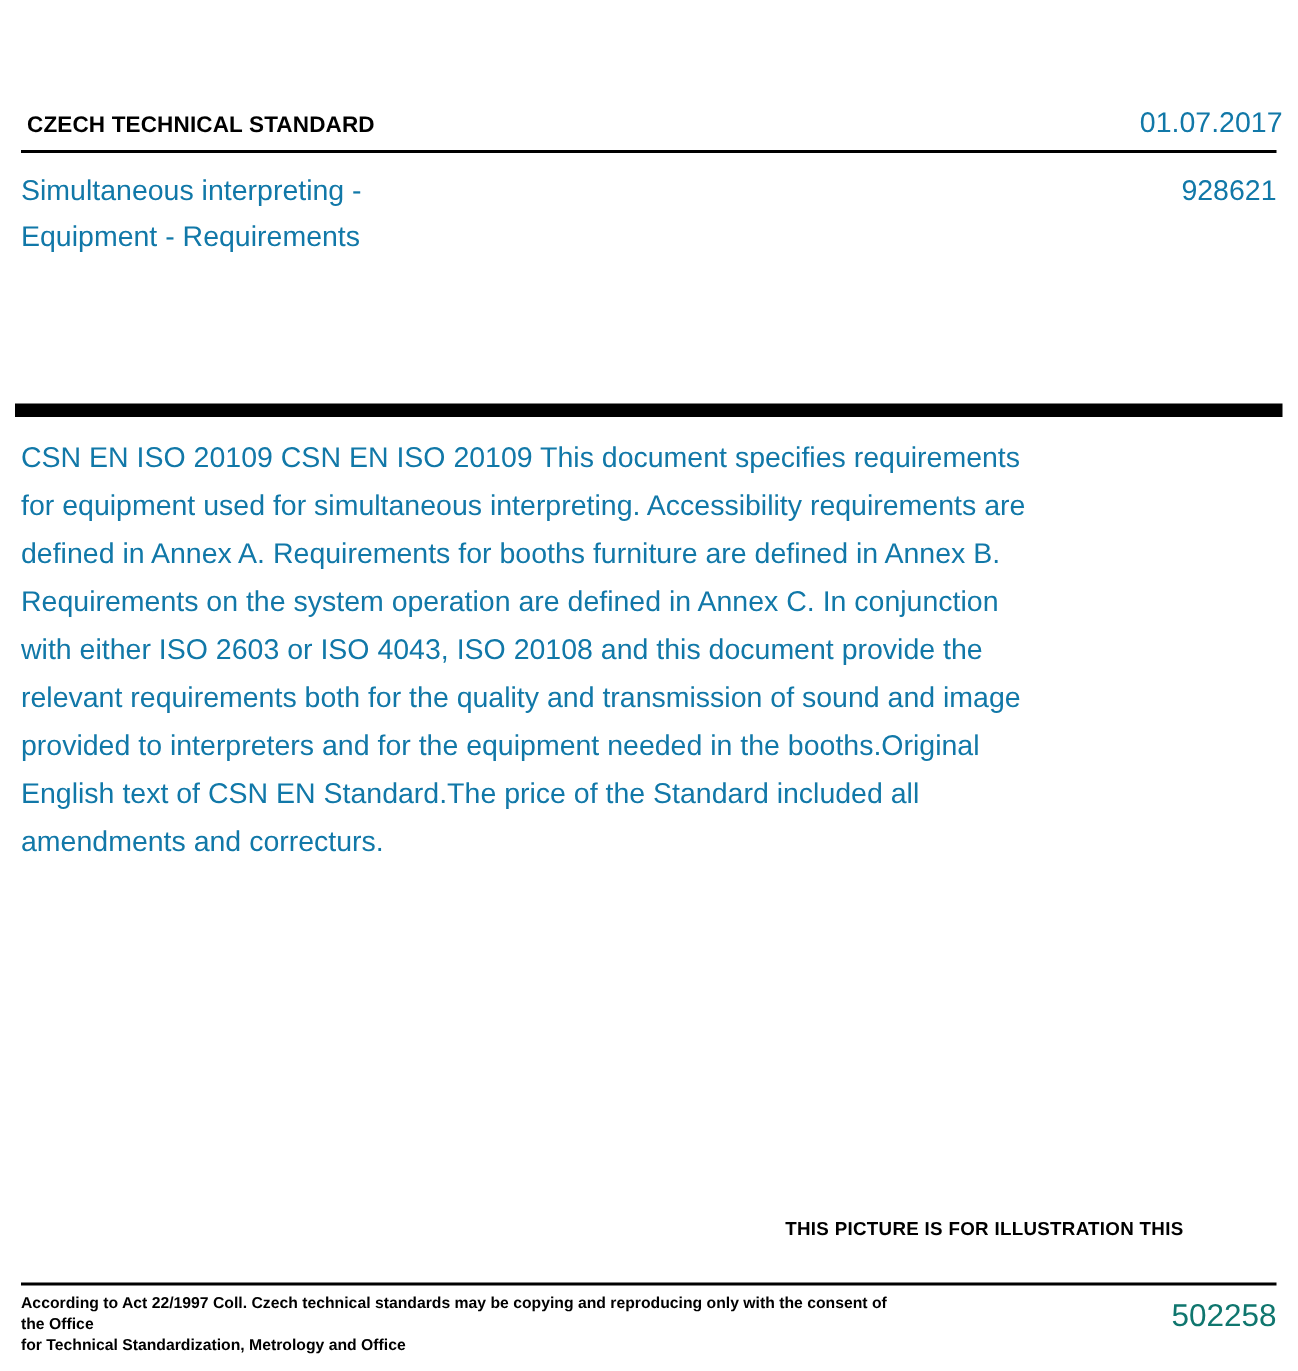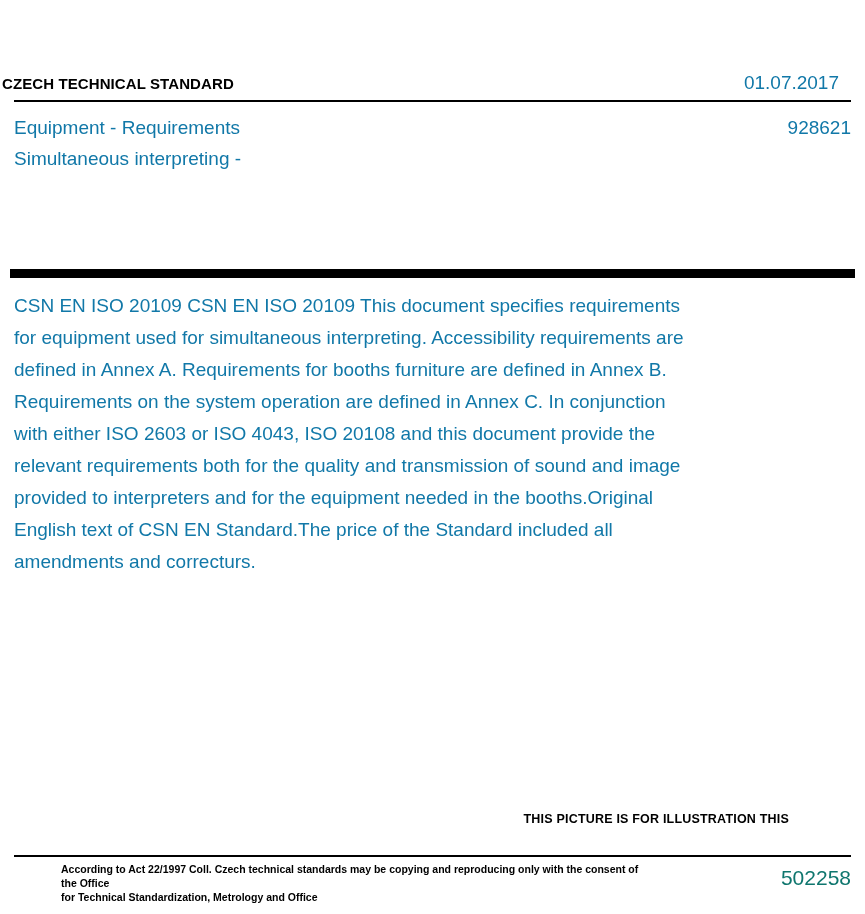--- a/index.html
+++ b/index.html
@@ -18,21 +18,21 @@
   .page {
     position: absolute;
     left: 0; top: 0;
     width: 865px;
     height: 914px;
   }
 
   
   .header-row {
     position: absolute;
-    left: 2px;
+    left: 18px;
     top: 72px;
     width: 837px;
     display: flex;
     justify-content: space-between;
     align-items: baseline;
     text-align: center;
   }
   .std-label {
     font-size: 15px;
     font-weight: bold;
@@ -140,21 +140,20 @@
     display: flex;
     justify-content: space-between;
     align-items: flex-start;
   }
   .footer-note {
     font-size: 10.5px;
     line-height: 14px;
     font-weight: bold;
     color: #000000;
     max-width: 580px;
-    margin-left: 47px;
   }
   .footer-code {
     font-size: 21px;
     color: #0f766e;
     white-space: nowrap;
     padding-top: 4px;
   }
 </style>
 </head>
 <body>
@@ -163,22 +162,22 @@
 
   <div class="header-row">
     <span class="std-label">CZECH TECHNICAL STANDARD</span>
     <span class="std-date">01.07.2017</span>
   </div>
 
   <div class="rule-thin"></div>
 
   <div class="title-block">
     <div class="title-left">
+      <div>Simultaneous interpreting -</div>
       <div>Equipment - Requirements</div>
-      <div>Simultaneous interpreting -</div>
     </div>
     <div class="title-right">
       <div>928621</div>
     </div>
   </div>
 
   <div class="rule-thick"></div>
 
   <div class="abstract">CSN EN ISO 20109 CSN EN ISO 20109    This document specifies requirements for equipment used for simultaneous interpreting. Accessibility requirements are defined in Annex A. Requirements for booths furniture are defined in Annex B. Requirements on the system operation are defined in Annex C.    In conjunction with either ISO 2603 or ISO 4043, ISO 20108 and this document provide the relevant requirements both for the quality and transmission of sound and image provided to interpreters and for the equipment needed in the booths.Original English text of CSN EN Standard.The price of the Standard included all amendments and correcturs.</div>
 

